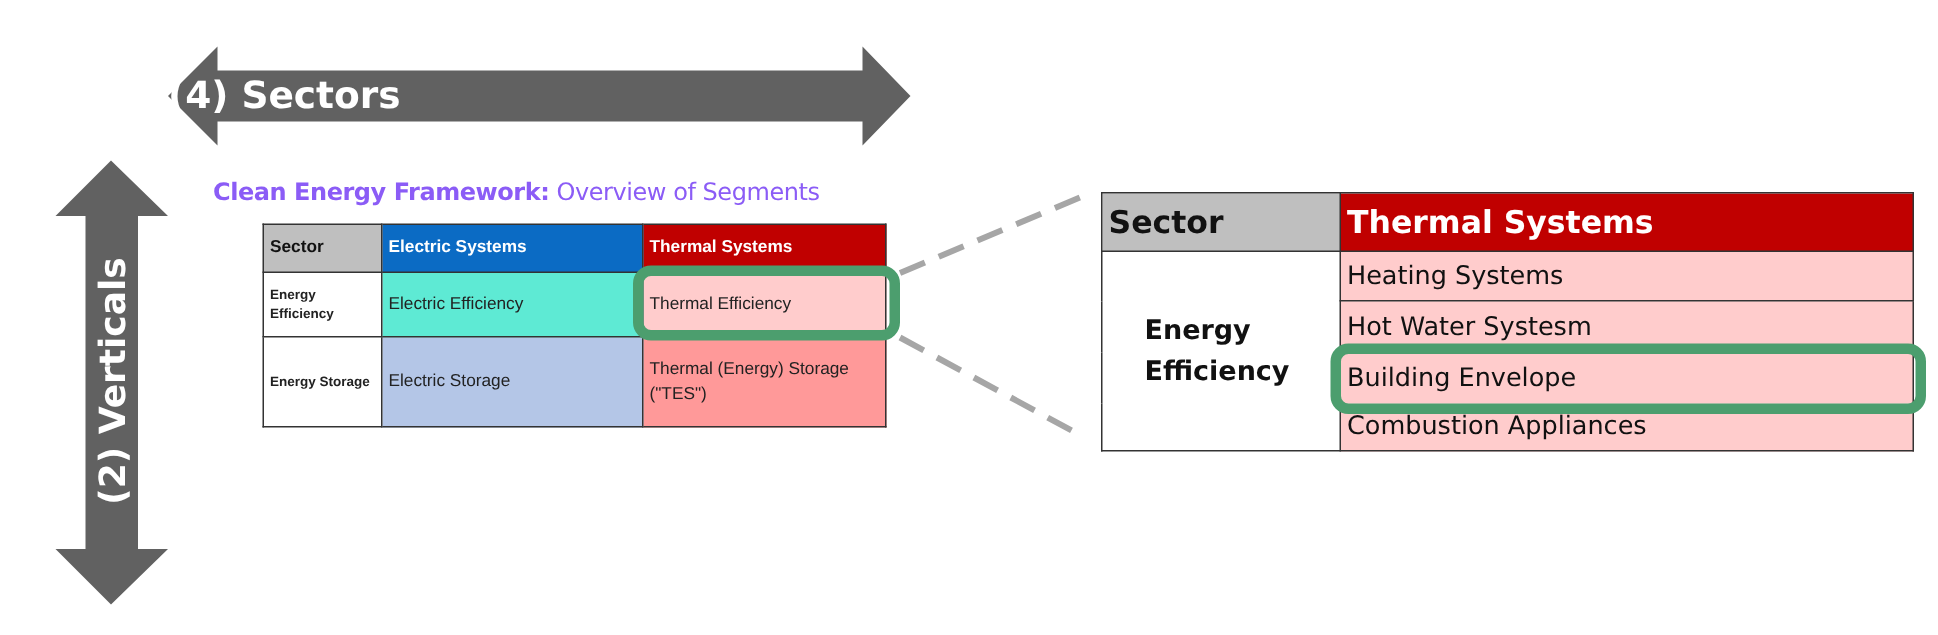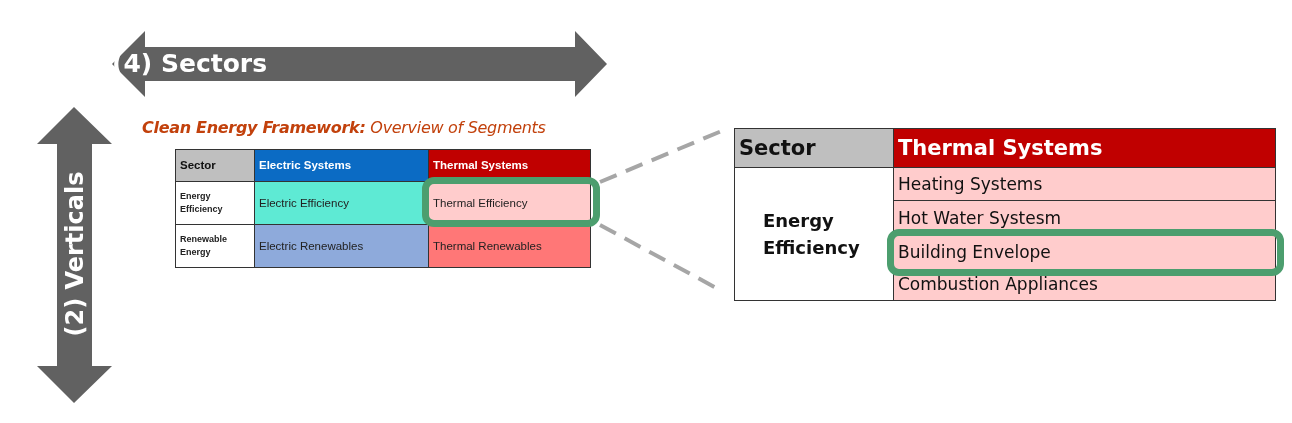--- a/index.html
+++ b/index.html
@@ -2,21 +2,21 @@
 <html><head>
 <meta charset="utf-8">
 <style>
   html, body { margin:0; padding:0; background:#ffffff; }
   body { width:1292px; height:423px; position:relative; overflow:hidden; font-family:"Liberation Sans", sans-serif; }
   .abs { position:absolute; }
   svg.arrows { position:absolute; left:0; top:0; }
   .arrow-label { position:absolute; color:#ffffff; font-family:"DejaVu Sans", sans-serif; font-weight:bold; }
   #h-label { left:112px; top:47px; width:495px; height:34px; line-height:34px; font-size:25px; }
   #v-label { left:-73px; top:237px; width:296px; height:34px; line-height:34px; text-align:center; font-size:24px; transform:rotate(-90deg); }
-  #fw-title { left:142px; top:118px; font-size:16px; color:#c2410c; font-family:"DejaVu Sans", sans-serif; white-space:nowrap; letter-spacing:-0.3px;font-style:italic; }
+  #fw-title { left:142px; top:118px; font-size:16px; color:#8b5cf6; font-family:"DejaVu Sans", sans-serif; white-space:nowrap; letter-spacing:-0.3px; }
   #fw-title b { font-weight:bold; }
 
   table.grid { position:absolute; border-collapse:collapse; table-layout:fixed; }
   table.grid td { border:1.5px solid #333; text-align:left; vertical-align:middle; padding:0 4px; }
   #small-table { left:175px; top:149px; width:415px; }
   #small-table td { font-size:11.5px; color:#222; line-height:17px; }
   #small-table td.rowhead { font-size:9px; font-weight:bold; line-height:13px; background:#fff; }
   #small-table tr.hdr td { font-weight:bold; font-size:11.5px; }
 
   #big-table { left:734px; top:128px; width:541px; }
@@ -55,24 +55,24 @@
       <tr class="hdr" style="height:32px">
     <td style="background:#bfbfbf;color:#111">Sector</td>
     <td style="background:#0b6bc4;color:#fff">Electric Systems</td>
     <td style="background:#c00000;color:#fff">Thermal Systems</td>
   </tr>
   <tr style="height:43px">
     <td class="rowhead">Energy Efficiency</td>
     <td style="background:#5eead4">Electric Efficiency</td>
     <td style="background:#ffcccc">Thermal Efficiency</td>
   </tr>
-  <tr style="height:43px">
-    <td class="rowhead">Renewable Energy</td>
-    <td style="background:#8eaadb">Electric Renewables</td>
-    <td style="background:#ff7777">Thermal Renewables</td>
+  <tr style="height:60px">
+    <td class="rowhead">Energy Storage</td>
+    <td style="background:#b4c6e7">Electric Storage</td>
+    <td style="background:#ff9999">Thermal (Energy) Storage ("TES")</td>
   </tr>
 </tbody>
   </table>
 
 <div class="hl-box" style="left:422px;top:177px;width:178px;height:50px;"></div>
 
 <table id="big-table" class="grid">
   <colgroup>
       <col style="width:159px">
       <col style="width:382px">

